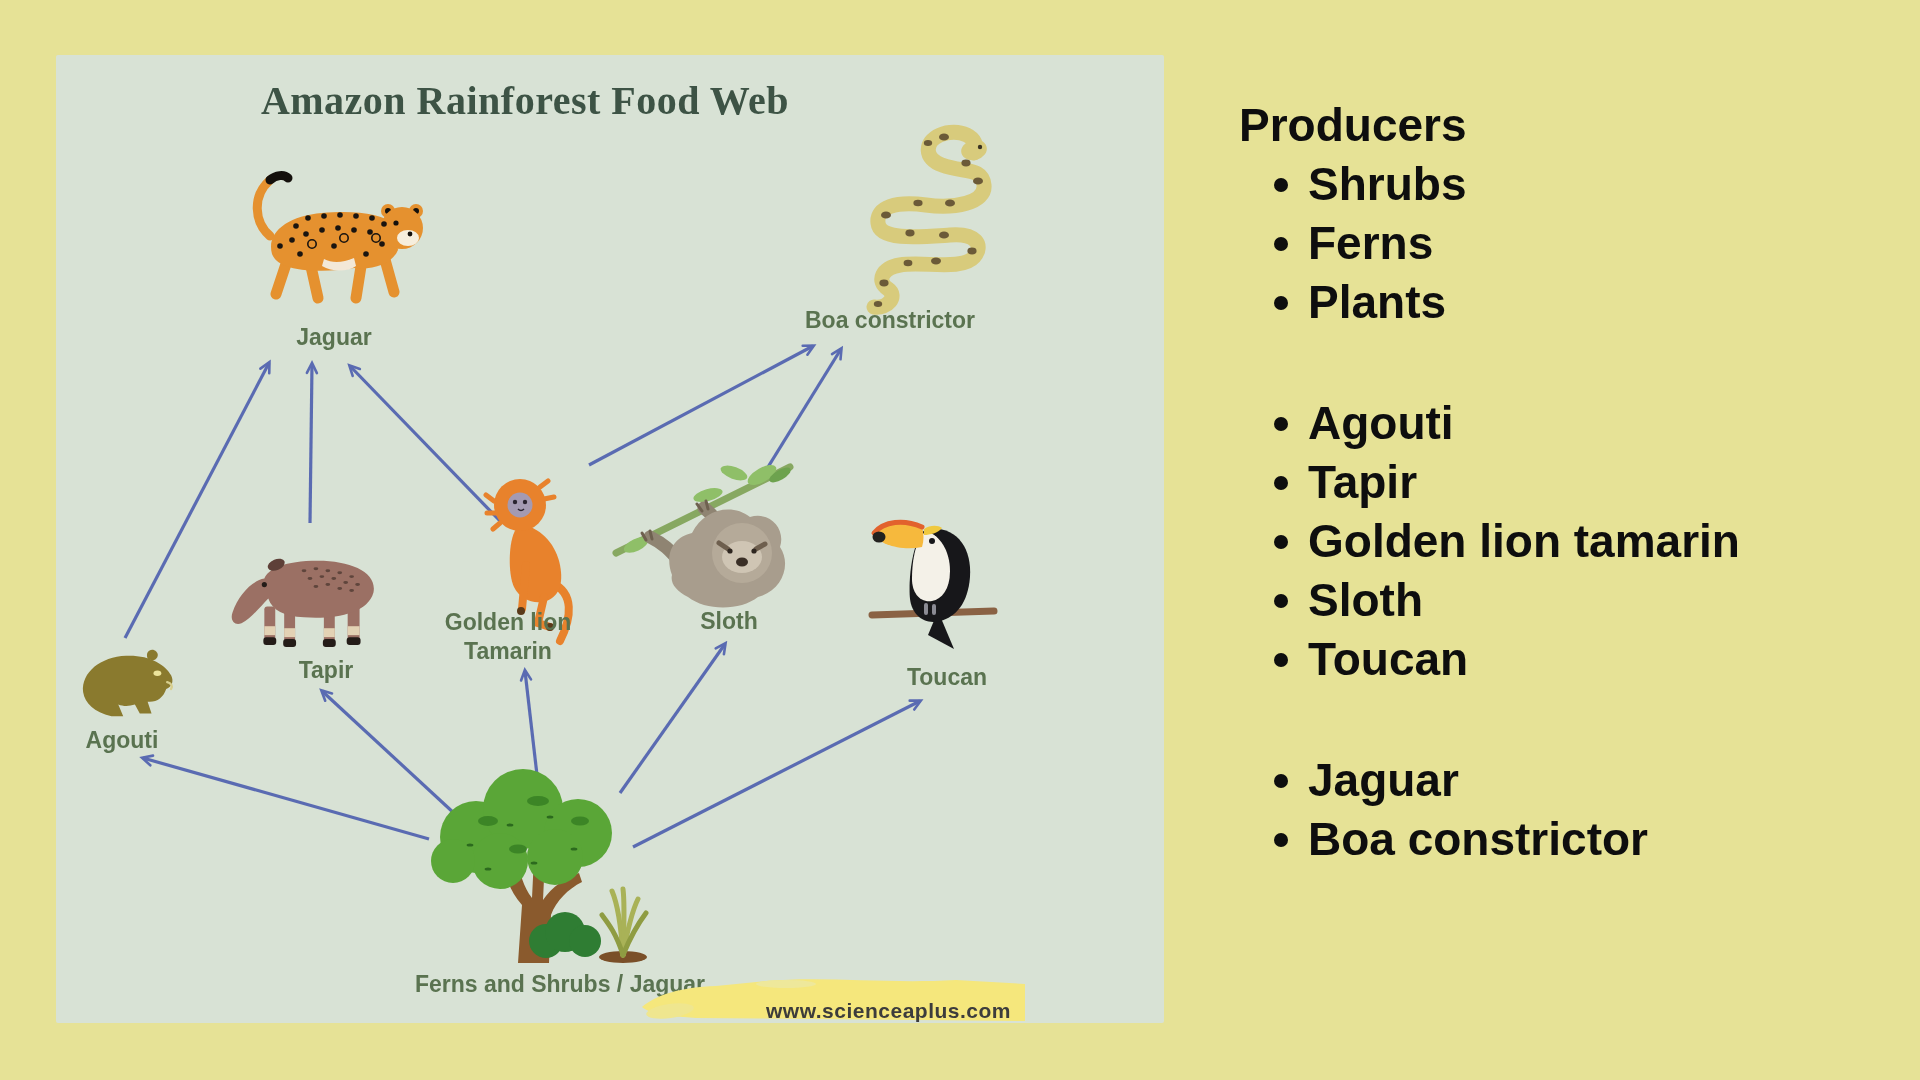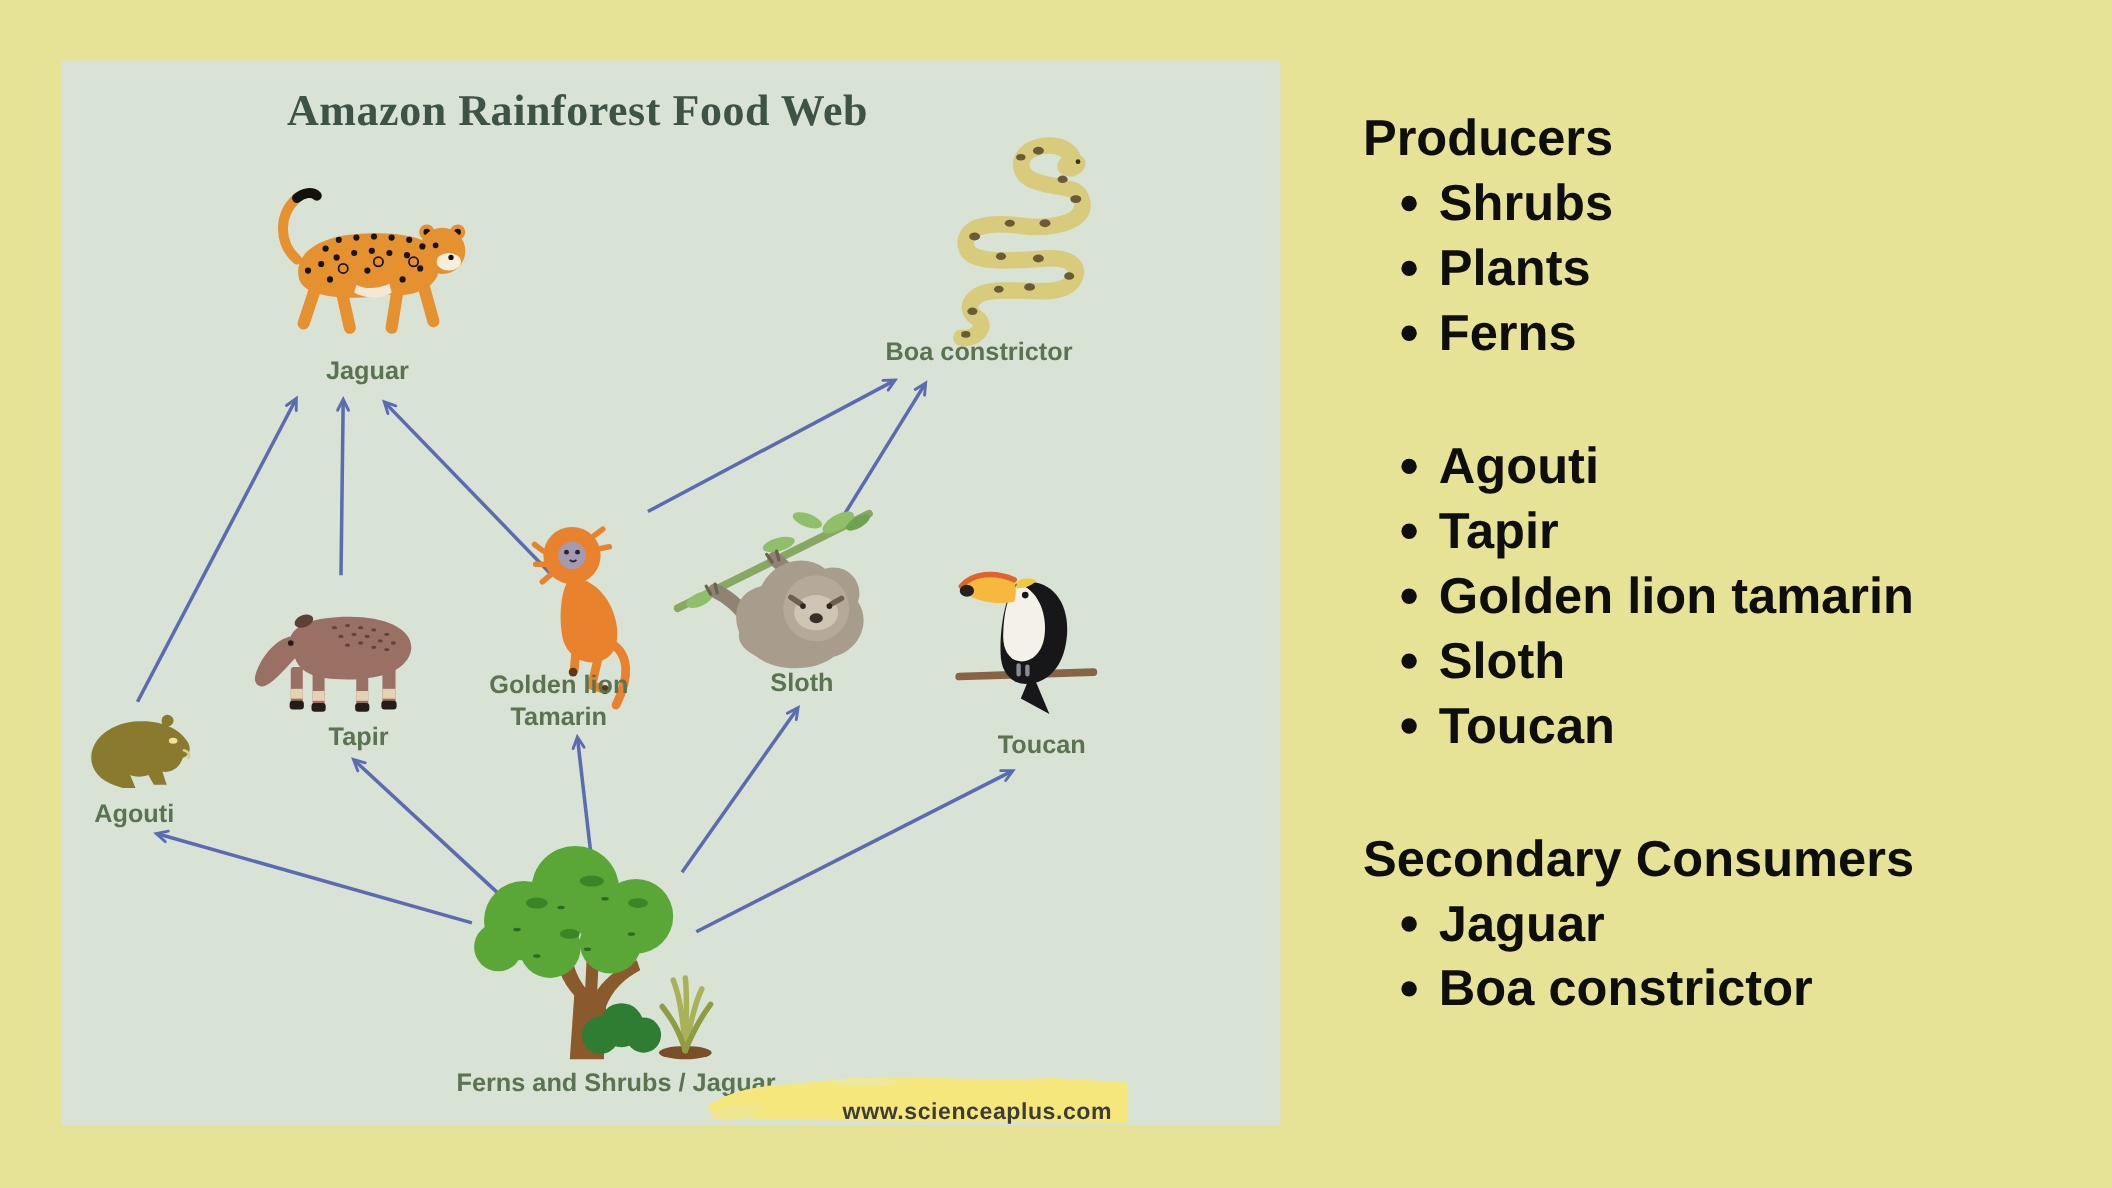--- a/index.html
+++ b/index.html
@@ -327,25 +327,25 @@
   <aside class="legend" id="legend">
       <div class="legend-section">
         <div class="legend-heading">Producers</div>
         <ul class="legend-list">
           <li class="legend-item">
             <span class="bullet-dot"></span>
             <span>Shrubs</span>
           </li>
           <li class="legend-item">
             <span class="bullet-dot"></span>
+            <span>Ferns</span>
+          </li>
+          <li class="legend-item">
+            <span class="bullet-dot"></span>
             <span>Plants</span>
-          </li>
-          <li class="legend-item">
-            <span class="bullet-dot"></span>
-            <span>Ferns</span>
           </li>
         </ul>
       </div>
       <div class="legend-section">
         <ul class="legend-list">
           <li class="legend-item">
             <span class="bullet-dot"></span>
             <span>Agouti</span>
           </li>
           <li class="legend-item">
@@ -360,21 +360,20 @@
             <span class="bullet-dot"></span>
             <span>Sloth</span>
           </li>
           <li class="legend-item">
             <span class="bullet-dot"></span>
             <span>Toucan</span>
           </li>
         </ul>
       </div>
       <div class="legend-section">
-        <div class="legend-heading">Secondary Consumers</div>
         <ul class="legend-list">
           <li class="legend-item">
             <span class="bullet-dot"></span>
             <span>Jaguar</span>
           </li>
           <li class="legend-item">
             <span class="bullet-dot"></span>
             <span>Boa constrictor</span>
           </li>
         </ul>

